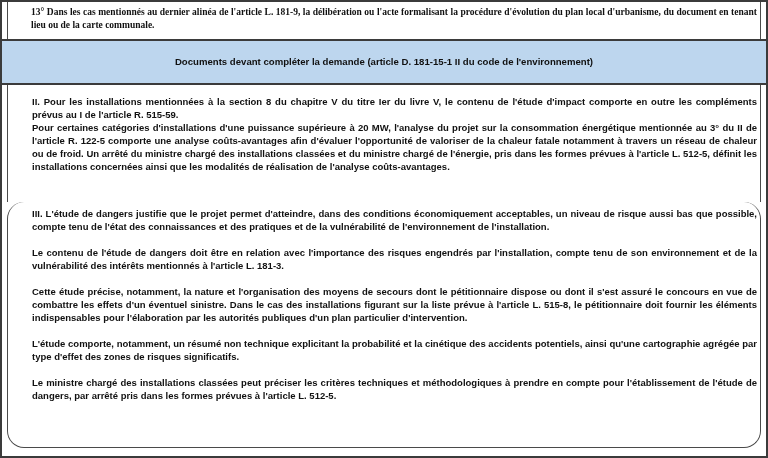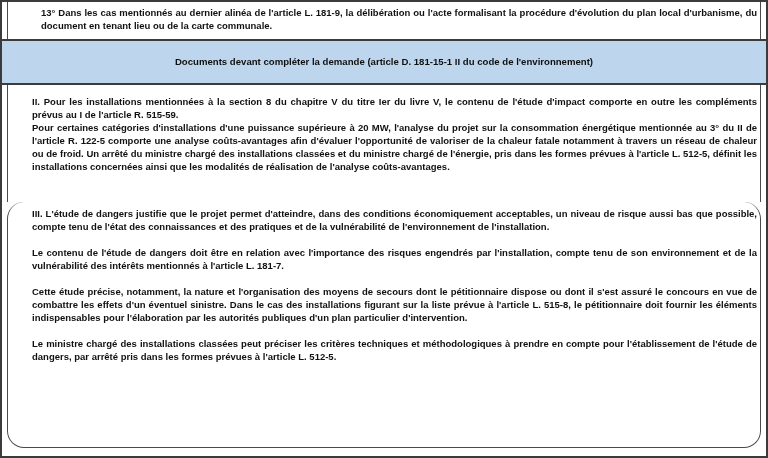--- a/index.html
+++ b/index.html
@@ -16,21 +16,21 @@
     color: #111111;
     overflow: hidden;
   }
   .cellbox {
     box-sizing: border-box;
     border-left: 1px solid #4a4a4a;
     border-right: 1px solid #4a4a4a;
     margin: 0 5px;
     background: #ffffff;
   }
-  .sec1 { height: 37px; padding: 4px 3px 0 33px; }
+  .sec1 { height: 37px; padding: 4px 3px 0 23px; font-family: Liberation Serif, serif; }
   .sec2 { height: 117px; padding: 10px 3px 16px 24px; }
   .sec3 { flex: 1; padding: 5px 3px 0 24px; margin-bottom: 8px; border-bottom: 1px solid #4a4a4a; border-radius: 17px; }
   .band {
     box-sizing: border-box;
     background: #BDD6EE;
     border-top: 2px solid #3b3b3b;
     border-bottom: 2px solid #3b3b3b;
     display: flex;
     align-items: center;
     justify-content: center;
@@ -64,18 +64,19 @@
   </div>
 
   <div class="cellbox sec2">
     <p>II. Pour les installations mentionnées à la section 8 du chapitre V du titre Ier du livre V, le contenu de l'étude d'impact comporte en outre les compléments prévus au I de l'article R. 515-59.</p>
     <p>Pour certaines catégories d'installations d'une puissance supérieure à 20 MW, l'analyse du projet sur la consommation énergétique mentionnée au 3° du II de l'article R. 122-5 comporte une analyse coûts-avantages afin d'évaluer l'opportunité de valoriser de la chaleur fatale notamment à travers un réseau de chaleur ou de froid. Un arrêté du ministre chargé des installations classées et du ministre chargé de l'énergie, pris dans les formes prévues à l'article L. 512-5, définit les installations concernées ainsi que les modalités de réalisation de l'analyse coûts-avantages.</p>
   </div>
 
 
   <div class="cellbox sec3">
     <p>III. L'étude de dangers justifie que le projet permet d'atteindre, dans des conditions économiquement acceptables, un niveau de risque aussi bas que possible, compte tenu de l'état des connaissances et des pratiques et de la vulnérabilité de l'environnement de l'installation.</p>
-    <p>Le contenu de l'étude de dangers doit être en relation avec l'importance des risques engendrés par l'installation, compte tenu de son environnement et de la vulnérabilité des intérêts mentionnés à l'article L. 181-7.</p>
+    <p>Le contenu de l'étude de dangers doit être en relation avec l'importance des risques engendrés par l'installation, compte tenu de son environnement et de la vulnérabilité des intérêts mentionnés à l'article L. 181-3.</p>
     <p>Cette étude précise, notamment, la nature et l'organisation des moyens de secours dont le pétitionnaire dispose ou dont il s'est assuré le concours en vue de combattre les effets d'un éventuel sinistre. Dans le cas des installations figurant sur la liste prévue à l'article L. 515-8, le pétitionnaire doit fournir les éléments indispensables pour l'élaboration par les autorités publiques d'un plan particulier d'intervention.</p>
+    <p>L'étude comporte, notamment, un résumé non technique explicitant la probabilité et la cinétique des accidents potentiels, ainsi qu'une cartographie agrégée par type d'effet des zones de risques significatifs.</p>
     <p>Le ministre chargé des installations classées peut préciser les critères techniques et méthodologiques à prendre en compte pour l'établissement de l'étude de dangers, par arrêté pris dans les formes prévues à l'article L. 512-5.</p>
   </div>
 
 </div>
 
 </body></html>

